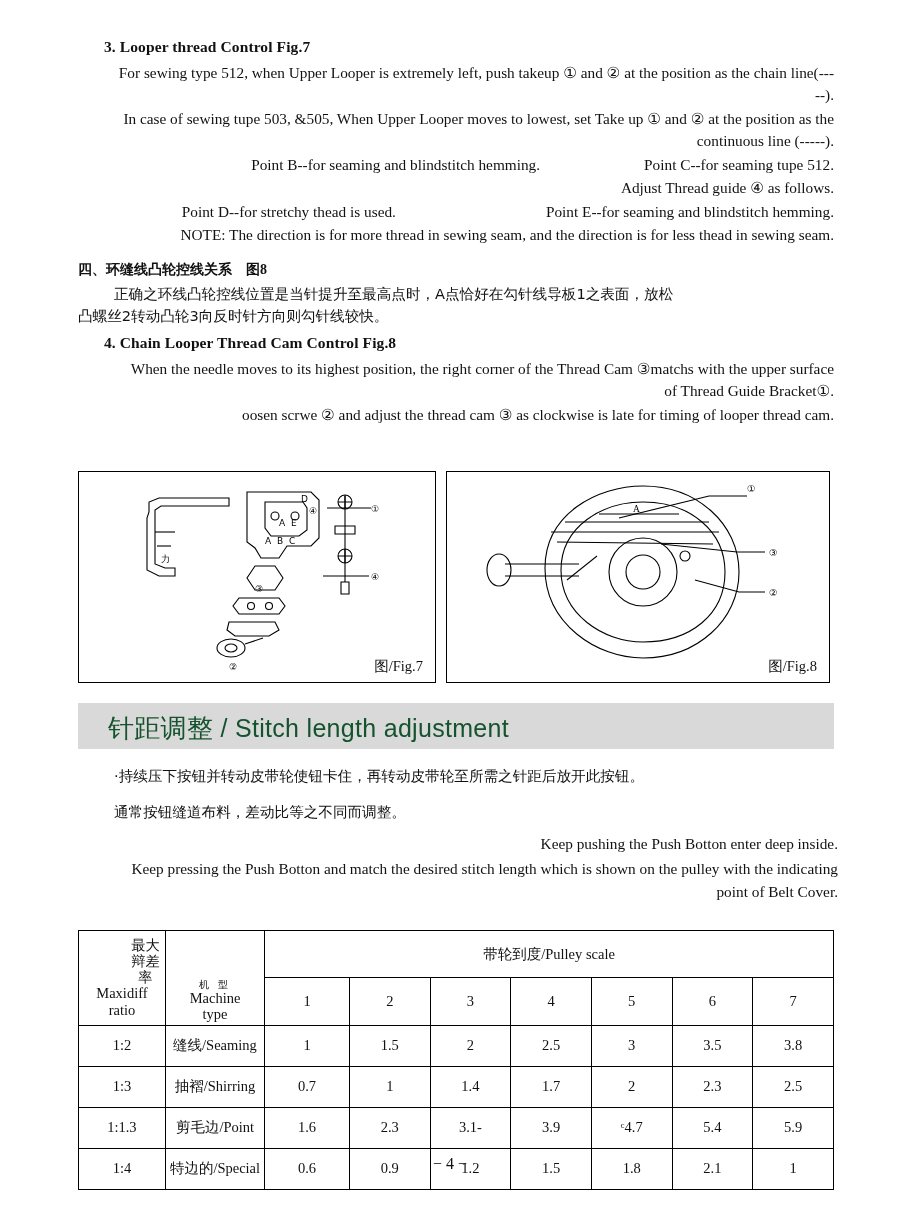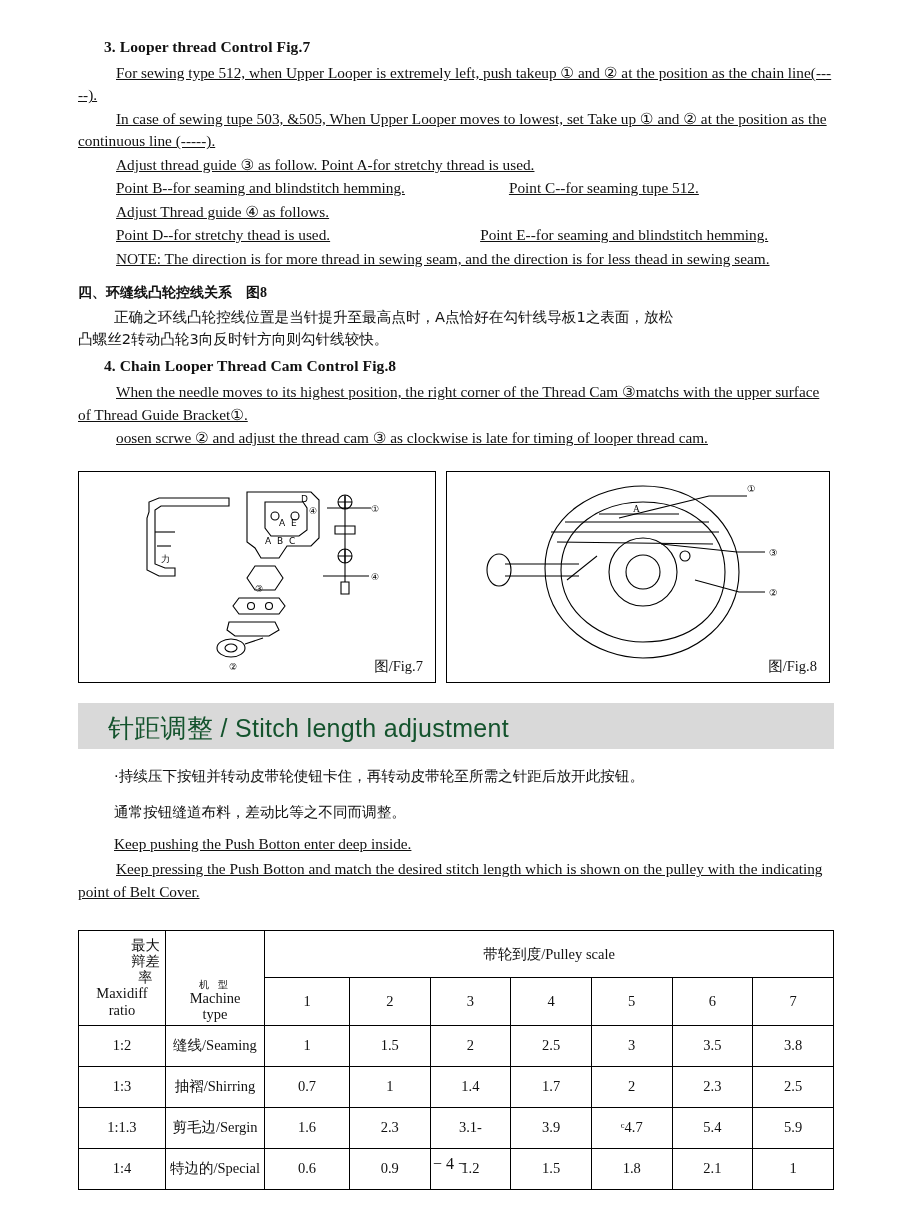--- a/index.html
+++ b/index.html
@@ -32,23 +32,22 @@
     font-weight: bold;
     margin: 0 0 6px 0;
     padding-left: 26px;
     font-family: "Liberation Serif", serif;
     letter-spacing: 0.1px;
   }
   p.para {
     font-size: 15.3px;
     line-height: 1.47;
     margin: 0 0 1px 0;
-    text-align: left;
-    font-family: "Liberation Serif", serif;
-    text-decoration: underline;
+    text-align: right;
+    font-family: "Liberation Serif", serif;
   }
   p.indent {
     text-indent: 38px;
   }
   .cn-head {
     font-family: Liberation Serif, serif;
     font-size: 14px;
     font-weight: bold;
     margin: 14px 0 4px 0;
   }
@@ -178,21 +177,20 @@
 </style>
 </head>
 <body>
 
 <div class="page">
 
   <div class="content">
     <h3 class="heading">3. Looper thread Control Fig.7</h3>
     <p class="para indent">For sewing type 512, when Upper Looper is extremely left, push takeup ① and ② at the position as the chain line(-----).</p>
     <p class="para indent">In case of sewing tupe 503, &amp;505, When Upper Looper moves to lowest, set Take up ① and ② at the position as the continuous line (-----).</p>
-    <p class="para indent">Adjust thread guide ③ as follow. Point A-for stretchy thread is used.</p>
     <p class="para indent">
       <span>Point B--for seaming and blindstitch hemming.</span><span class="tab-gap-lg"></span><span>Point C--for seaming tupe 512.</span>
     </p>
     <p class="para indent">Adjust Thread guide ④ as follows.</p>
     <p class="para indent">
       <span>Point D--for stretchy thead is used.</span><span class="tab-gap-lg" style="width:150px"></span><span>Point E--for seaming and blindstitch hemming.</span>
     </p>
     <p class="para indent">NOTE: The direction is for more thread in sewing seam, and the direction is for less thead in sewing seam.</p>
 
     <p class="cn-head">四、环缝线凸轮控线关系　图8</p>
@@ -361,21 +359,21 @@
         <td>0.7</td>
         <td>1</td>
         <td>1.4</td>
         <td>1.7</td>
         <td>2</td>
         <td>2.3</td>
         <td>2.5</td>
       </tr>
       <tr>
         <td>1:1.3</td>
-        <td class="cnlabel">剪毛边/Sergin</td>
+        <td class="cnlabel">剪毛边/Point</td>
         <td>1.6</td>
         <td>2.3</td>
         <td>3.1-</td>
         <td>3.9</td>
         <td>ᶜ4.7</td>
         <td>5.4</td>
         <td>5.9</td>
       </tr>
       <tr>
         <td>1:4</td>

